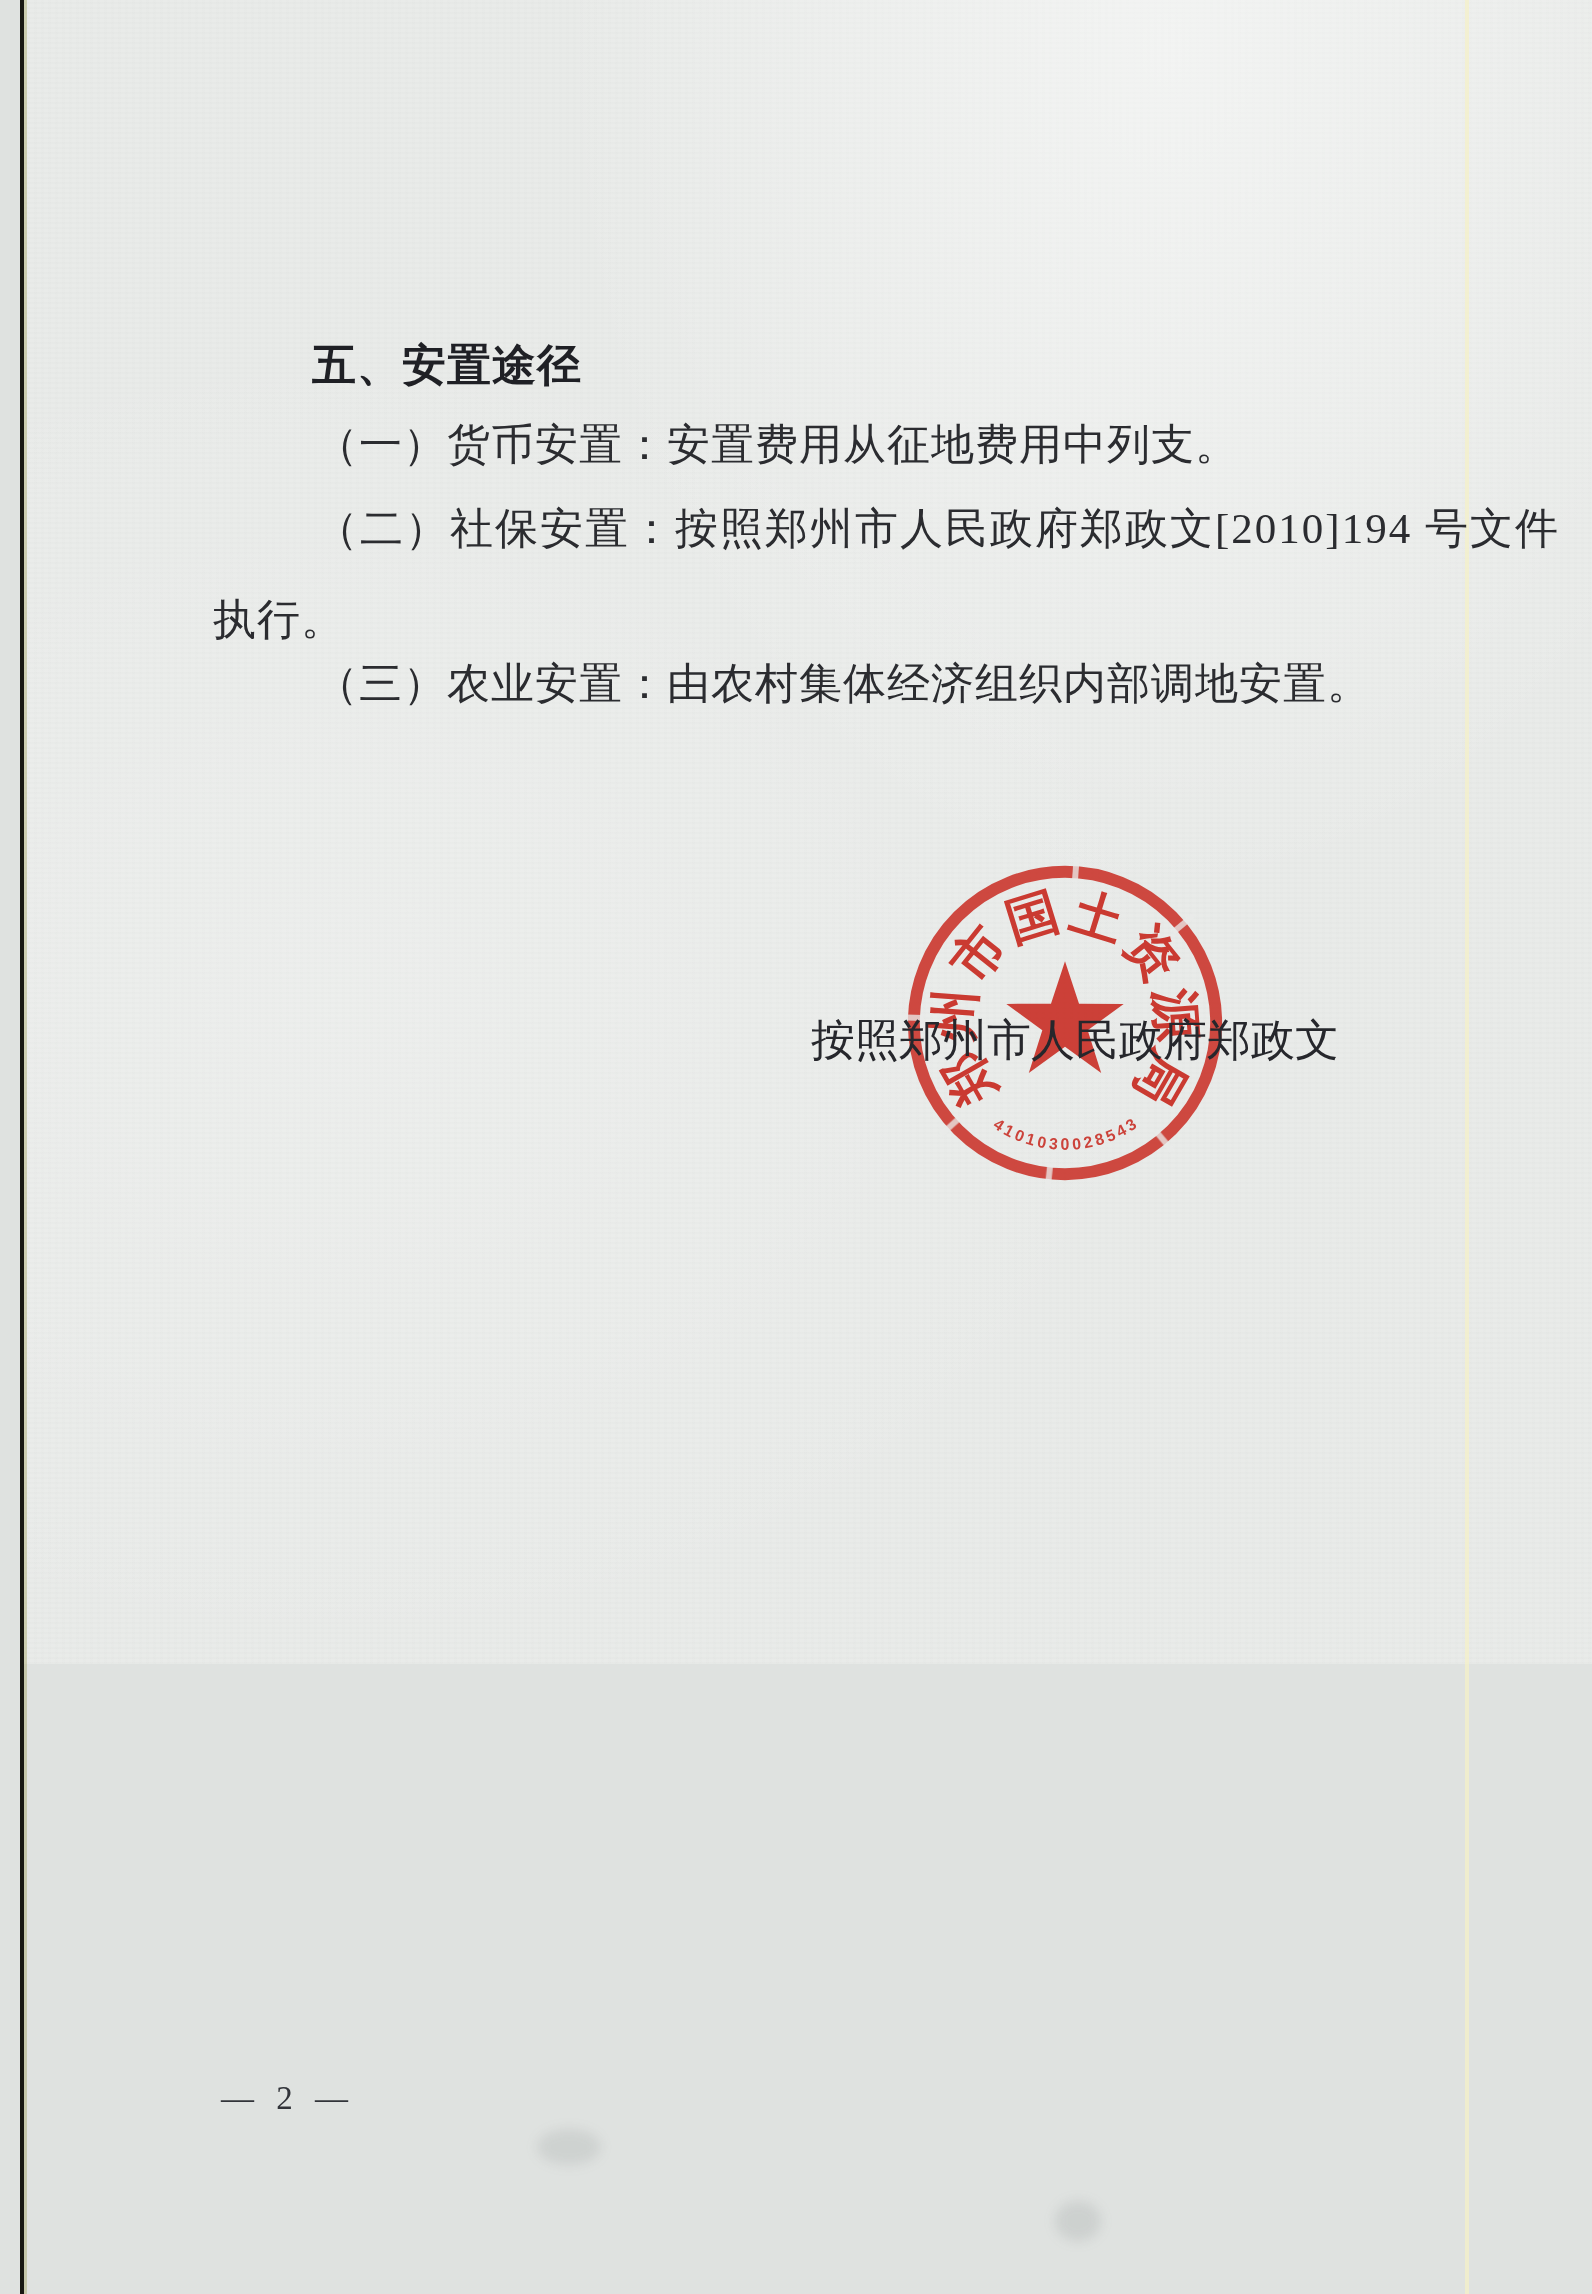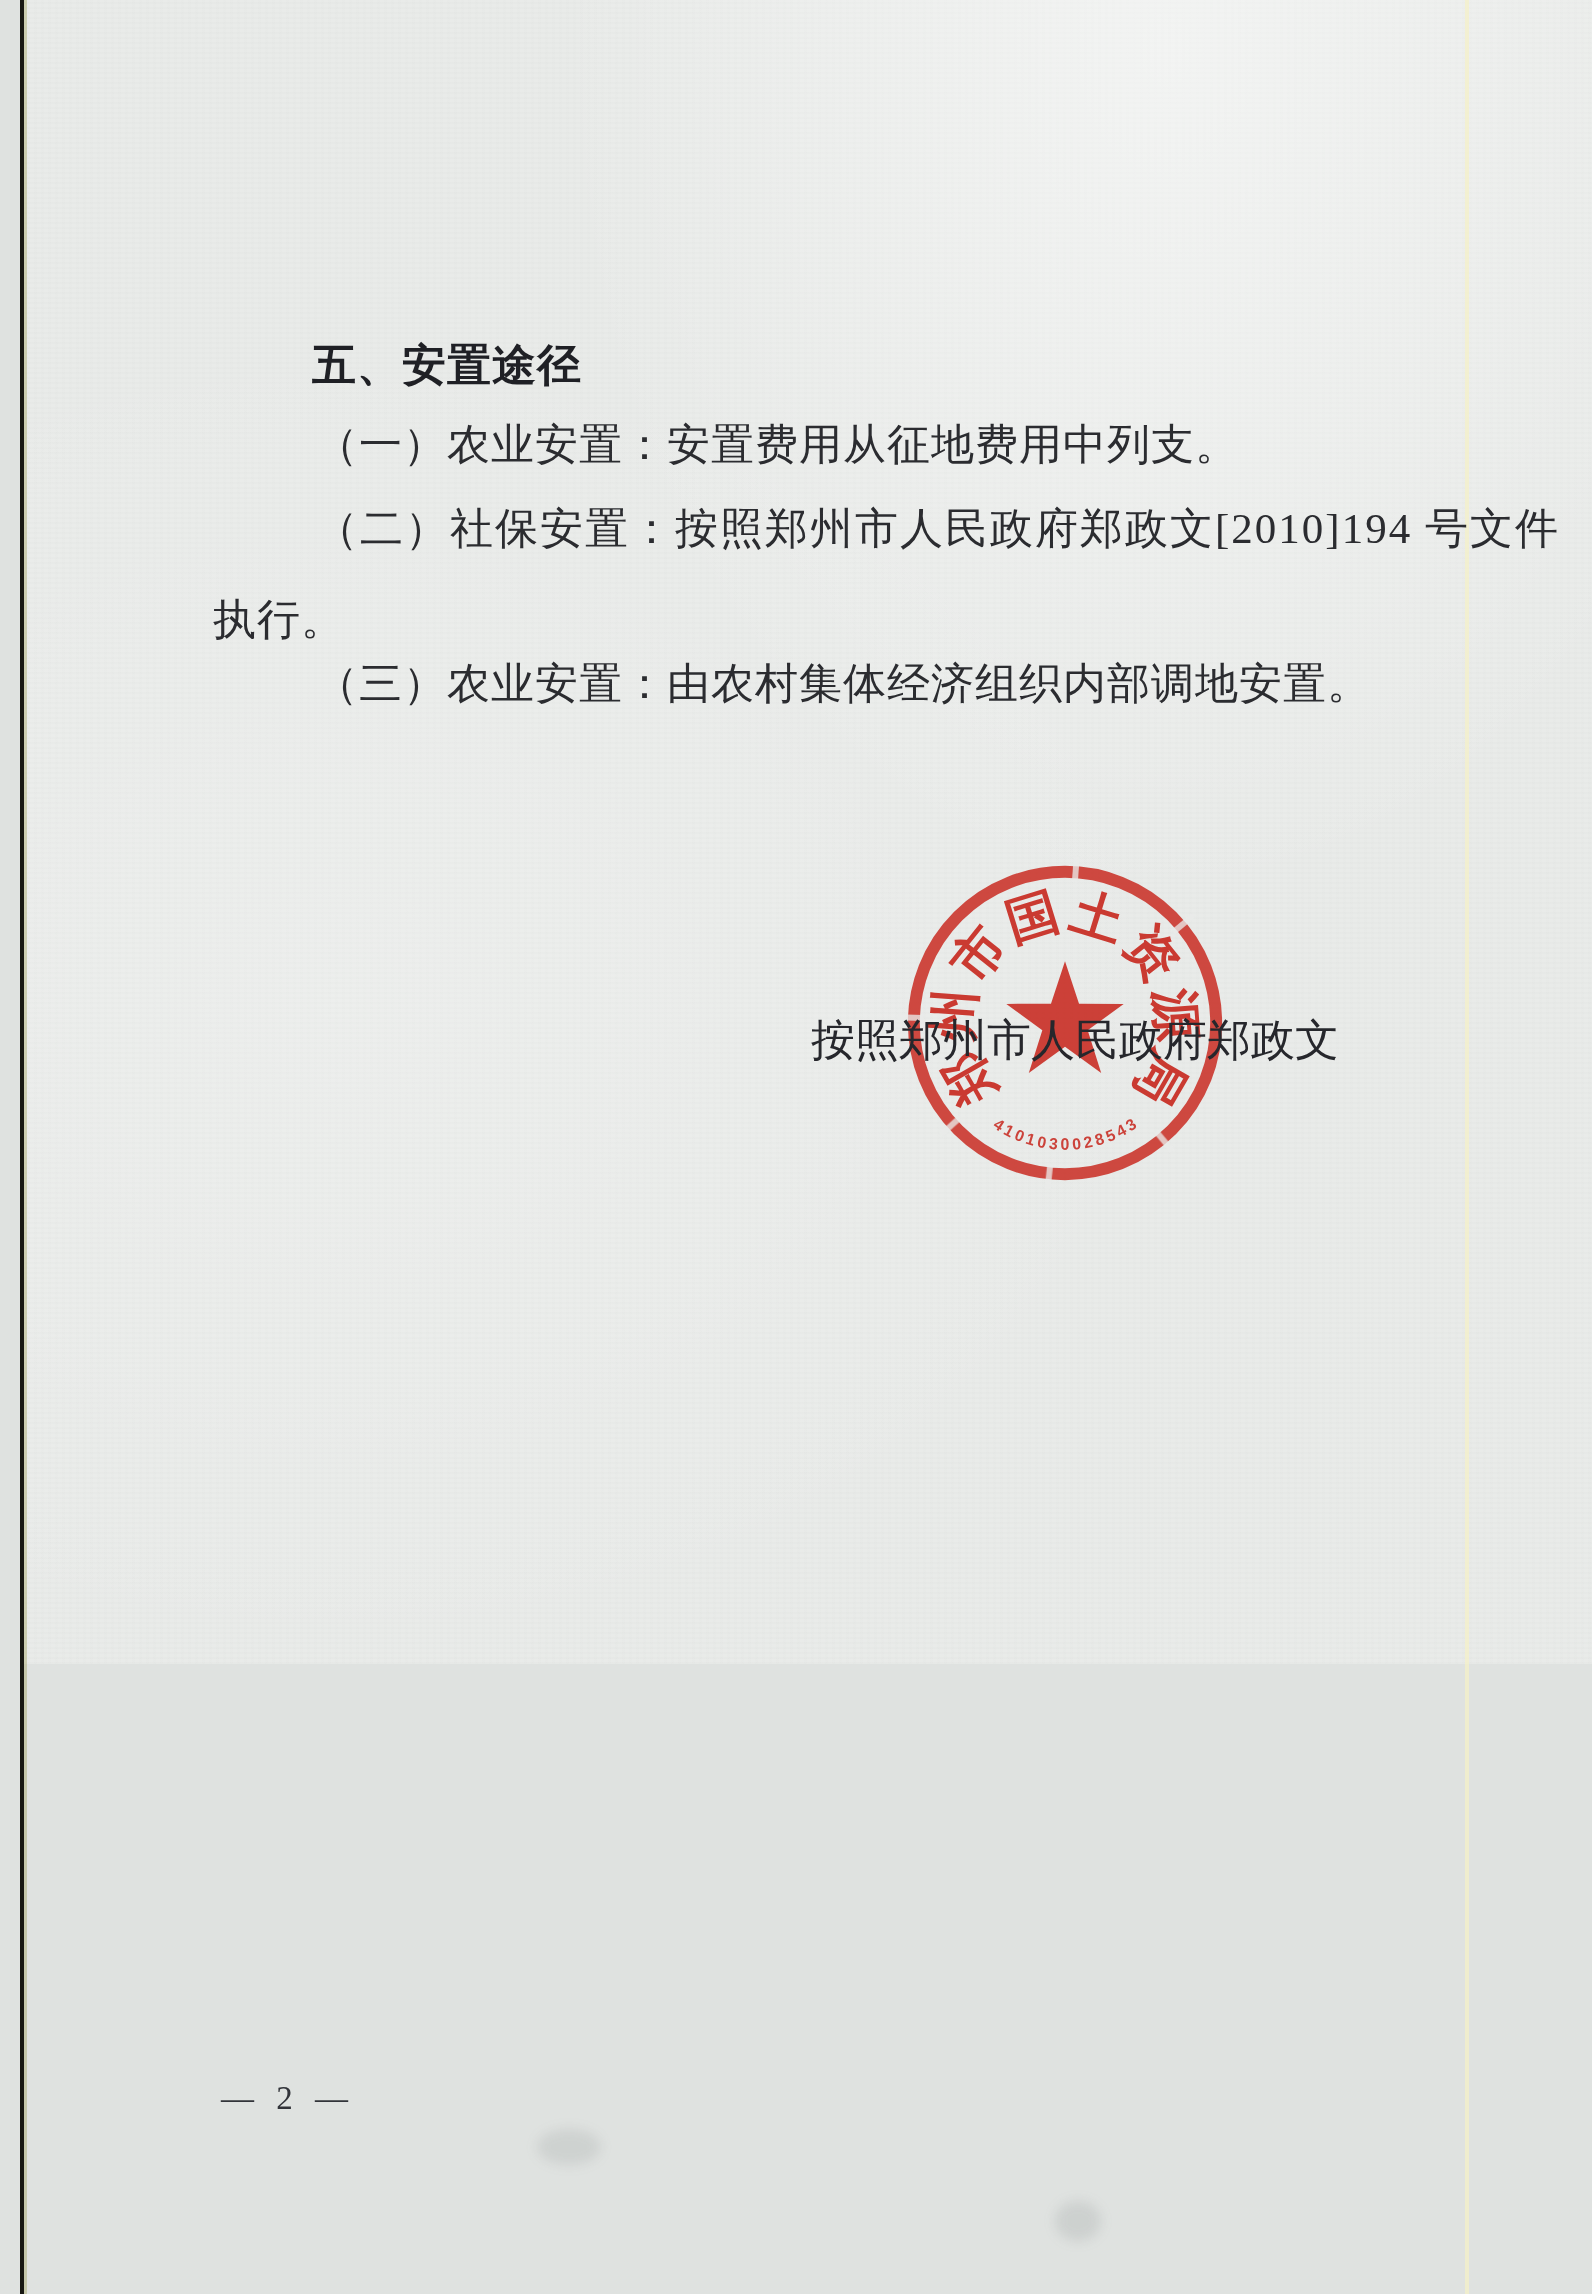--- a/index.html
+++ b/index.html
@@ -68,21 +68,21 @@
 <div class="page">
 
   <div class="edge-left"></div>
   <div class="edge-left-tint"></div>
   <div class="fold-line" style="left:1445px;"></div>
   <div class="smudge s1"></div>
   <div class="smudge s2"></div>
 
   <div class="heading">五、安置途径</div>
 
-  <div class="bodyline l1">（一）农业安置：安置费用从征地费用中列支。</div>
+  <div class="bodyline l1">（一）货币安置：安置费用从征地费用中列支。</div>
   <div class="bodyline l2">（二）社保安置：按照郑州市人民政府郑政文[2010]194 号文件</div>
   <div class="bodyline l3">执行。</div>
   <div class="bodyline l4">（三）农业安置：由农村集体经济组织内部调地安置。</div>
 
   <svg class="seal" width="362" height="362" viewBox="-182 -182 364 364" aria-hidden="true">
     <g id="seal-ink">
       <circle id="seal-ring" cx="0" cy="0" r="152" fill="none" stroke-width="12" opacity="0.88" stroke="#c93128"></circle>
       <polygon id="seal-star" opacity="0.92" points="0,-62 14.1,-19.4 59,-19.2 22.8,7.4 36.4,50.2 0,24 -36.4,50.2 -22.8,7.4 -59,-19.2 -14.1,-19.4" fill="#c93128"></polygon>
       <g id="seal-org">
           <text transform="rotate(-120) translate(0,-112)" text-anchor="middle" fill="#c93128" opacity="0.85">郑</text>

